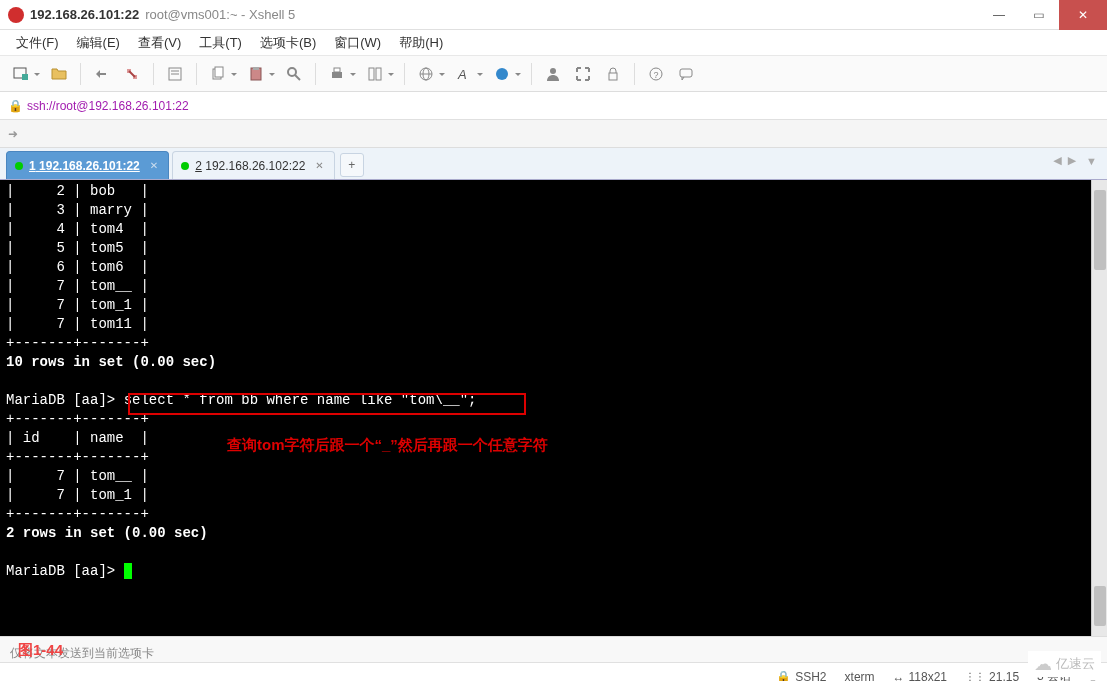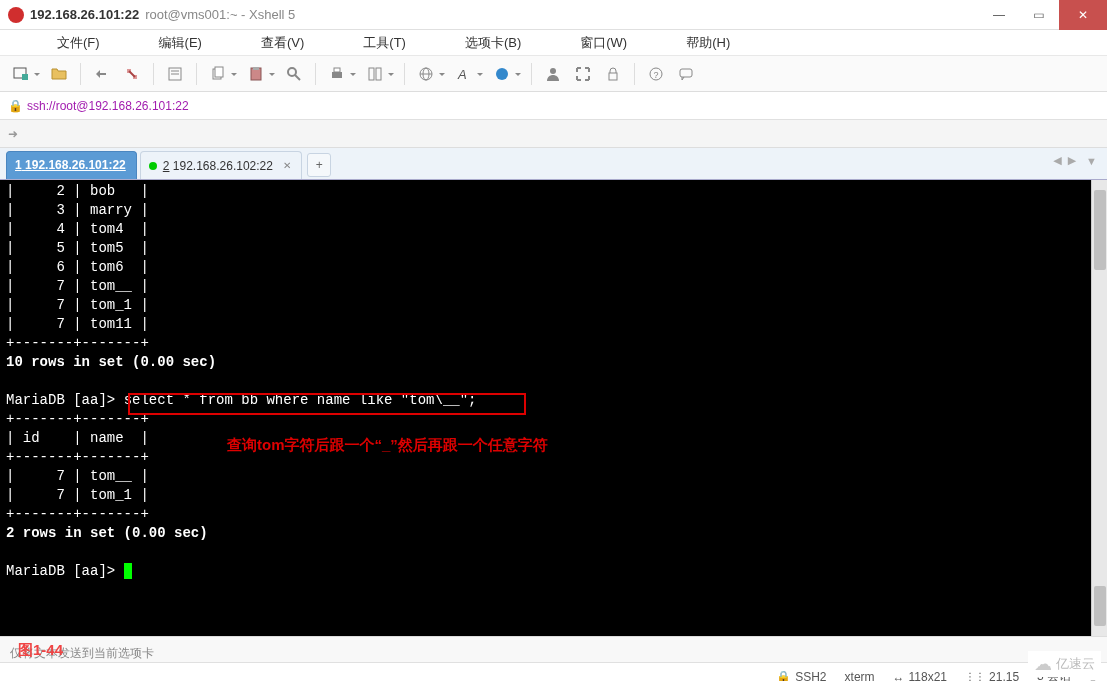--- a/index.html
+++ b/index.html
@@ -9,21 +9,21 @@
 .titlebar { height: 30px; background: #fff; display: flex; align-items: center; padding: 0 0 0 8px; border-bottom: 1px solid #e0e0e0; }
 .titlebar .app-icon { width: 16px; height: 16px; background: #d02e2e; border-radius: 50%; margin-right: 6px; }
 .titlebar .title-host { font-weight: bold; color: #333; font-size: 13px; }
 .titlebar .title-rest { color: #888; font-size: 13px; margin-left: 6px; }
 .titlebar .win-controls { margin-left: auto; display: flex; }
 .titlebar .win-btn { width: 40px; height: 30px; display: flex; align-items: center; justify-content: center; color: #555; }
 .titlebar .win-close { background: #c8504e; color: #fff; width: 48px; }
 
 
 .menubar { height: 26px; display: flex; align-items: center; padding: 0 8px; gap: 2px; border-bottom: 1px solid #e8e8e8; }
-.menubar .menu-item { padding: 4px 8px; color: #333; font-size: 13px; margin-left: 41px; }
+.menubar .menu-item { padding: 4px 8px; color: #333; font-size: 13px; }
 
 
 .toolbar { height: 36px; background: #fafafa; display: flex; align-items: center; padding: 0 8px; gap: 4px; border-bottom: 1px solid #ddd; }
 .tb-btn { width: 26px; height: 26px; display: flex; align-items: center; justify-content: center; border-radius: 3px; color: #555; position: relative; }
 .tb-btn svg { width: 16px; height: 16px; }
 .tb-drop::after { content: ''; border: 3px solid transparent; border-top: 3px solid #888; position: absolute; right: -6px; top: 12px; }
 .tb-sep { width: 1px; height: 22px; background: #ddd; margin: 0 4px; }
 .tb-drop { margin-right: 8px; }
 
 
@@ -31,21 +31,21 @@
 .addressbar .lock { color: #888; margin-right: 4px; }
 .addressbar .url { color: #a21caf; font-size: 12px; }
 
 
 .hintbar { height: 28px; display: flex; align-items: center; padding: 0 8px; background: #f5f5f5; border-bottom: 1px solid #ddd; color: #888; font-size: 12px; }
 .hintbar .arrow-icon { margin-right: 6px; color: #999; }
 
 
 .tabbar { height: 32px; background: #edf3f9; display: flex; align-items: flex-end; padding: 0 6px; border-bottom: 1px solid #aac; position: relative; }
 .tab { height: 28px; padding: 0 10px 0 8px; display: flex; align-items: center; gap: 6px; background: #edf3f9; border: 1px solid #c8d4e2; border-bottom: none; border-radius: 4px 4px 0 0; margin-right: 3px; font-size: 12px; color: #333; position: relative; }
-.tab.active { background: #5b9bd5; color: #fff; border-color: #4a86c0; flex-direction: column; }
+.tab.active { background: #5b9bd5; color: #fff; border-color: #4a86c0; }
 .tab.active .tab-label { text-decoration: underline; font-weight: bold; }
 .tab .dot { width: 8px; height: 8px; border-radius: 50%; background: #0c0; }
 .tab .tab-close { color: #888; font-size: 10px; margin-left: 4px; }
 .tab.active .tab-close { color: #cde; }
 .tab-add { width: 24px; height: 24px; display: flex; align-items: center; justify-content: center; border: 1px solid #c8d4e2; border-radius: 3px; background: #f5f8fb; color: #666; margin-left: 2px; margin-bottom: 2px; }
 .tab-nav-arrows { position: absolute; right: 10px; top: 6px; color: #aaa; font-size: 11px; display: flex; gap: 6px; align-items: center;}
 
 
 .terminal { background: #000; color: #fff; font-family: "Consolas", "Courier New", monospace; font-size: 14px; line-height: 19px; padding: 2px 6px; height: 456px; overflow: hidden; position: relative; white-space: pre; }
 .terminal .hl-box { border: 2px solid #d00; position: absolute; }

